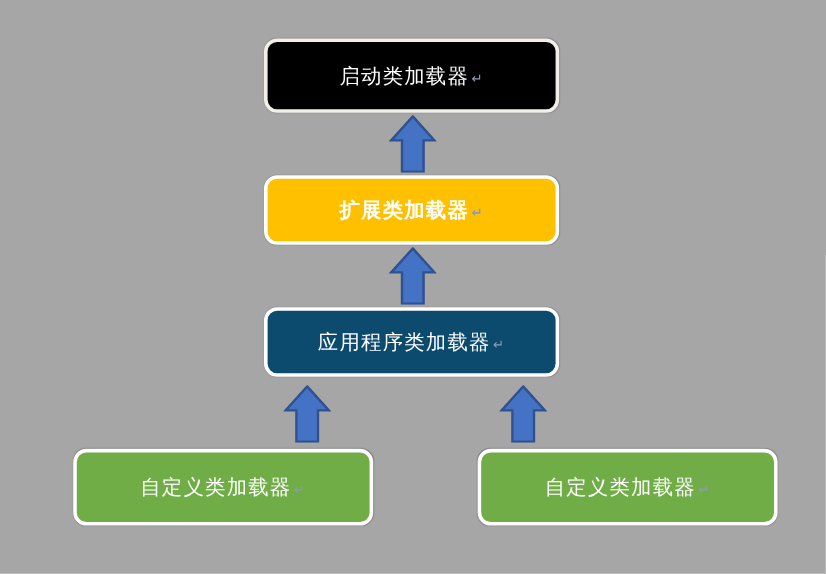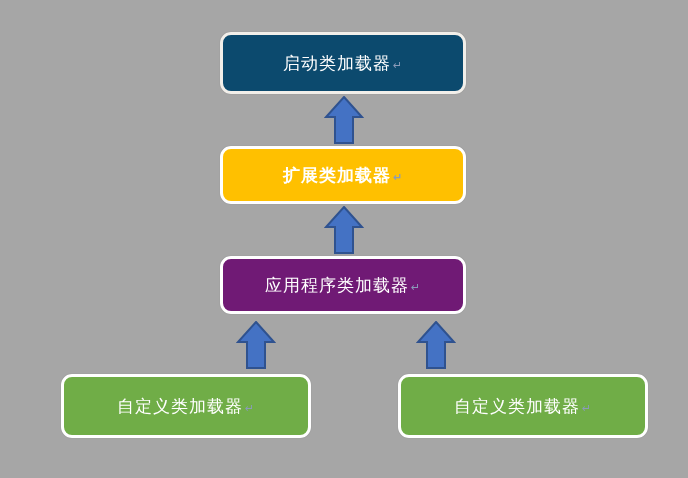--- a/index.html
+++ b/index.html
@@ -54,31 +54,31 @@
   .arrow-3 { left: 236px; top: 321px; }
   .arrow-4 { left: 416px; top: 321px; }
 
   .arrow svg { display: block; width: 100%; height: 100%; }
 </style>
 </head>
 <body>
 
 <div class="canvas">
 
-  <div class="node node-bootstrap" style="background-color: #0c4a6e; text-align: right;">
+  <div class="node node-bootstrap" style="background-color: #000000; text-align: right;">
     <span class="label">启动类加载器</span>
     <span class="return-mark">↵</span>
   </div>
 
   <div class="node node-extension" style="background-color: rgb(255, 192, 0); font-weight: bold;">
     <span class="label">扩展类加载器</span>
     <span class="return-mark">↵</span>
   </div>
 
-  <div class="node node-application" style="background-color: #701a75;">
+  <div class="node node-application" style="background-color: #0c4a6e;">
     <span class="label">应用程序类加载器</span>
     <span class="return-mark">↵</span>
   </div>
 
   <div class="node node-custom-left" style="background-color: rgb(112, 173, 71);">
     <span class="label">自定义类加载器</span>
     <span class="return-mark">↵</span>
   </div>
 
   <div class="node node-custom-right" style="background-color: rgb(112, 173, 71);">

